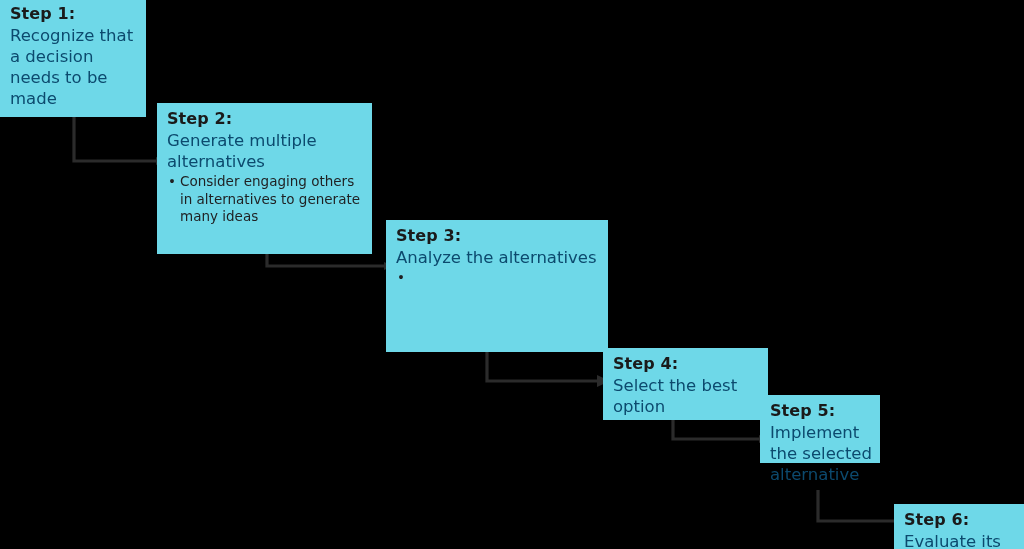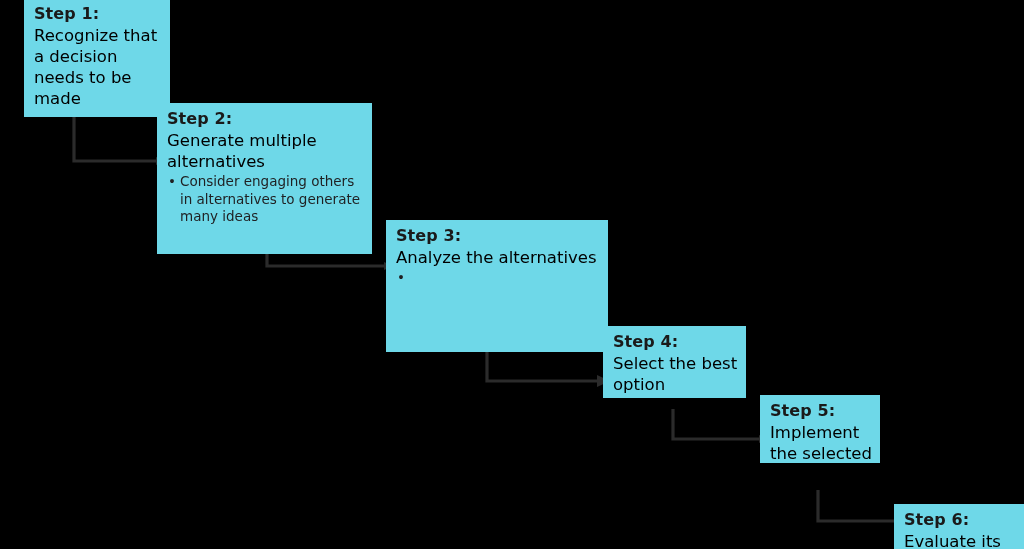--- a/index.html
+++ b/index.html
@@ -26,21 +26,21 @@
     font-weight: bold;
     font-size: 16px;
     line-height: 20px;
     color: #1a1a1a;
     letter-spacing: 0.1px;
     white-space: nowrap;
   }
   .step-body {
     font-size: 16.5px;
     line-height: 21px;
-    color: #000000;
+    color: #0c4a6e;
     margin-top: 1px;
   }
   .bullet-list {
     margin: 1px 0 0 0;
     padding: 0;
     list-style: none;
   }
   .bullet-item {
     position: relative;
     font-size: 13.5px;
@@ -96,21 +96,21 @@
     </svg>
   </div>
 
   <div class="connector" style="left:814px; top:490px; width:90px; height:38px;">
     <svg width="90" height="38" viewBox="0 0 90 38">
       <path d="M4,0 L4,31 L81,31" fill="none" stroke="#2b2b2b" stroke-width="3.2"></path>
       <path d="M81,27 L90,31 L81,35 Z" fill="#2b2b2b"></path>
     </svg>
   </div>
 
-  <div class="step-box" style="left:0px; top:0px; width:146px; height:117px; padding-top:4px;margin-left:24px;">
+  <div class="step-box" style="left:0px; top:0px; width:146px; height:117px; padding-top:4px;">
     <div class="step-title">Step 1:</div>
     <div class="step-body">Recognize that a decision needs to be made</div>
   </div>
 
   <div class="step-box" style="left:157px; top:103px; width:215px; height:151px;">
     <div class="step-title">Step 2:</div>
     <div class="step-body">Generate multiple alternatives</div>
     <ul class="bullet-list">
       <li class="bullet-item">
         <span class="dot">•</span>
@@ -122,21 +122,21 @@
   <div class="step-box" style="left:386px; top:220px; width:222px; height:132px;">
     <div class="step-title">Step 3:</div>
     <div class="step-body">Analyze the alternatives</div>
     <ul class="bullet-list">
       <li class="bullet-item">
         <span class="dot">•</span>
       </li>
     </ul>
   </div>
 
-  <div class="step-box" style="left:603px; top:326px; width:143px; height:72px;">
+  <div class="step-box" style="left:603px; top:348px; width:165px; height:72px;">
     <div class="step-title">Step 4:</div>
     <div class="step-body">Select the best option</div>
   </div>
 
   <div class="step-box" style="left:760px; top:395px; width:120px; height:68px;">
     <div class="step-title">Step 5:</div>
     <div class="step-body">Implement the selected alternative</div>
   </div>
 
   <div class="step-box" style="left:894px; top:504px; width:130px; height:92px;">

